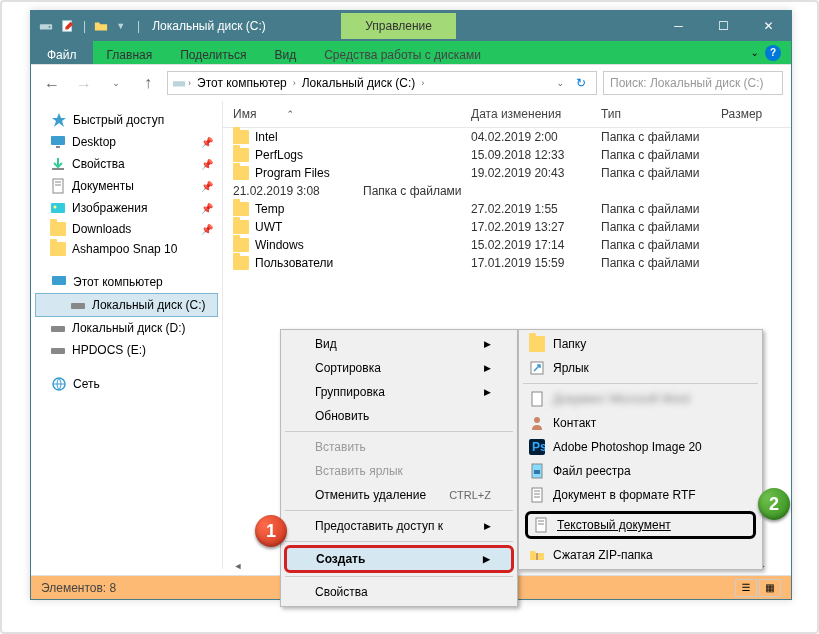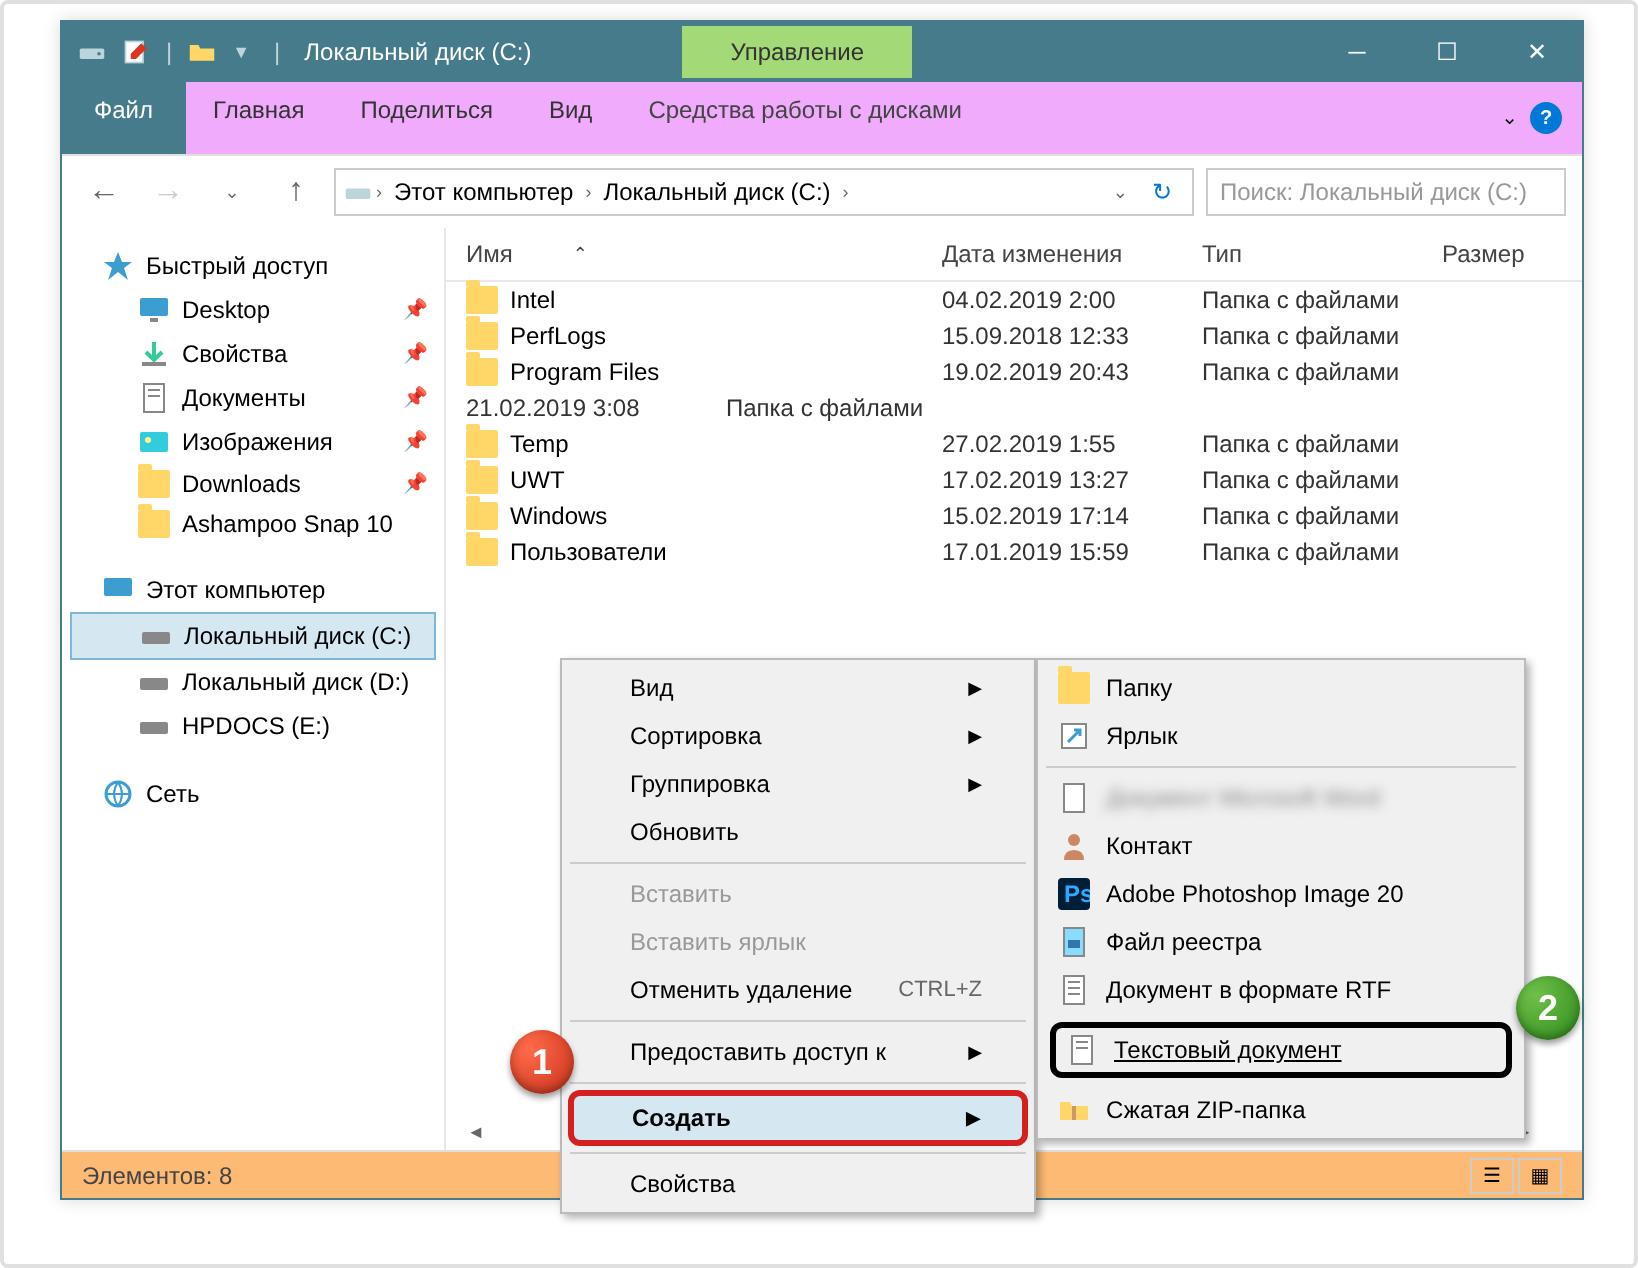--- a/index.html
+++ b/index.html
@@ -6,39 +6,39 @@
 body { background: #fff; width: 819px; height: 634px; position: relative; border: 2px solid #e0e0e0; border-radius: 4px; }
 .window { position: absolute; left: 28px; top: 8px; width: 762px; height: 590px; background: #fff; box-shadow: 0 0 8px rgba(0,0,0,0.15); border: 1px solid #457b8a; }
 .titlebar { height: 30px; background: #457b8a; display: flex; align-items: center; color: #fff; }
 .titlebar-icons { display: flex; gap: 8px; padding: 0 8px; align-items: center; }
 .tb-ico { width: 14px; height: 14px; display: inline-block; }
 .window-title { padding-left: 8px; flex: 1; }
 .title-pipe { color: #bcd4db; padding: 0 4px; }
 .manage-tab { background: #a3d977; color: #333; padding: 6px 24px; margin-right: 200px; }
 .win-controls { display: flex; }
 .win-btn { width: 45px; height: 30px; display: flex; align-items: center; justify-content: center; color: #fff; }
-.ribbon-tabs { height: 37px; background: #f0abfc; display: flex; align-items: stretch; border-bottom: 1px solid #e0e0e0; }
+.ribbon-tabs { height: 24px; background: #22c55e; display: flex; align-items: stretch; border-bottom: 1px solid #e0e0e0; }
 .file-tab { background: #457b8a; color: #fff; padding: 7px 16px; }
 .rtab { padding: 7px 14px; color: #333; }
 .tools-tab { padding: 7px 14px; color: #444; margin-left: 0; }
 .ribbon-right { margin-left: auto; display: flex; align-items: center; padding-right: 10px; gap: 6px; }
 .chevron { font-size: 10px; }
 .help-ico { width: 16px; height: 16px; border-radius: 50%; background: #0078d7; color: #fff; display: flex; align-items: center; justify-content: center; font-size: 10px; font-weight: bold; }
 .addrbar { height: 36px; display: flex; align-items: center; padding: 4px 8px; gap: 6px; }
 .nav-btn { width: 26px; height: 26px; display: flex; align-items: center; justify-content: center; color: #666; font-size: 16px; }
 .addr-field { flex: 1; height: 24px; border: 1px solid #ccc; display: flex; align-items: center; padding: 0 4px; gap: 2px; }
 .crumb { padding: 2px 4px; display: flex; align-items: center; gap: 3px; }
 .crumb-sep { color: #666; font-size: 9px; }
 .addr-drop { margin-left: auto; padding: 0 4px; color: #666; font-size: 9px; }
 .refresh { padding: 0 6px; color: #0078d7; }
 .search-field { width: 180px; height: 24px; border: 1px solid #ccc; display: flex; align-items: center; padding: 0 6px; color: #999; gap: 4px; }
 .body-area { display: flex; height: calc(100% - 30px - 30px - 36px - 24px); }
 .sidebar { width: 192px; border-right: 1px solid #e8e8e8; padding: 8px 0; overflow: hidden; }
 .sb-item { display: flex; align-items: center; padding: 3px 8px 3px 20px; gap: 6px; white-space: nowrap; }
-.sb-item.l2 { padding-left: 38px; }
+.sb-item.l2 { padding-left: 19px; }
 .sb-item.sel { background: #d5e8f2; border: 1px solid #7fb8d6; margin: 0 4px; padding-left: 34px; }
 .sb-ico { width: 16px; height: 16px; display: inline-block; flex-shrink: 0; }
 .pin { margin-left: auto; color: #999; font-size: 10px; }
 .sb-spacer { height: 12px; }
 .content { flex: 1; position: relative; }
 .theader { display: flex; padding: 6px 10px; border-bottom: 1px solid #e8e8e8; color: #444; }
 .th-name { width: 238px; display: flex; align-items: center; gap: 30px; }
 .th-sort { font-size: 9px; }
 .th-date { width: 130px; }
 .th-type { width: 120px; }

